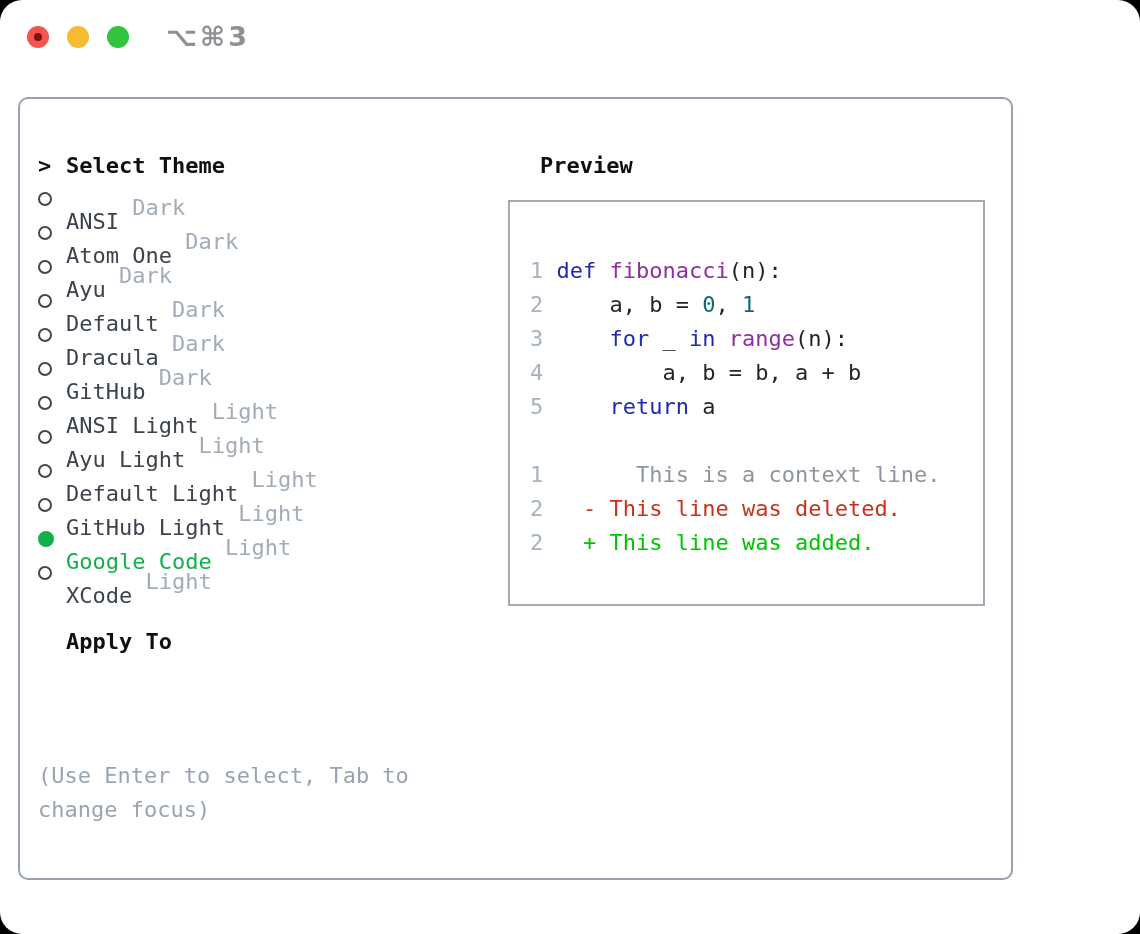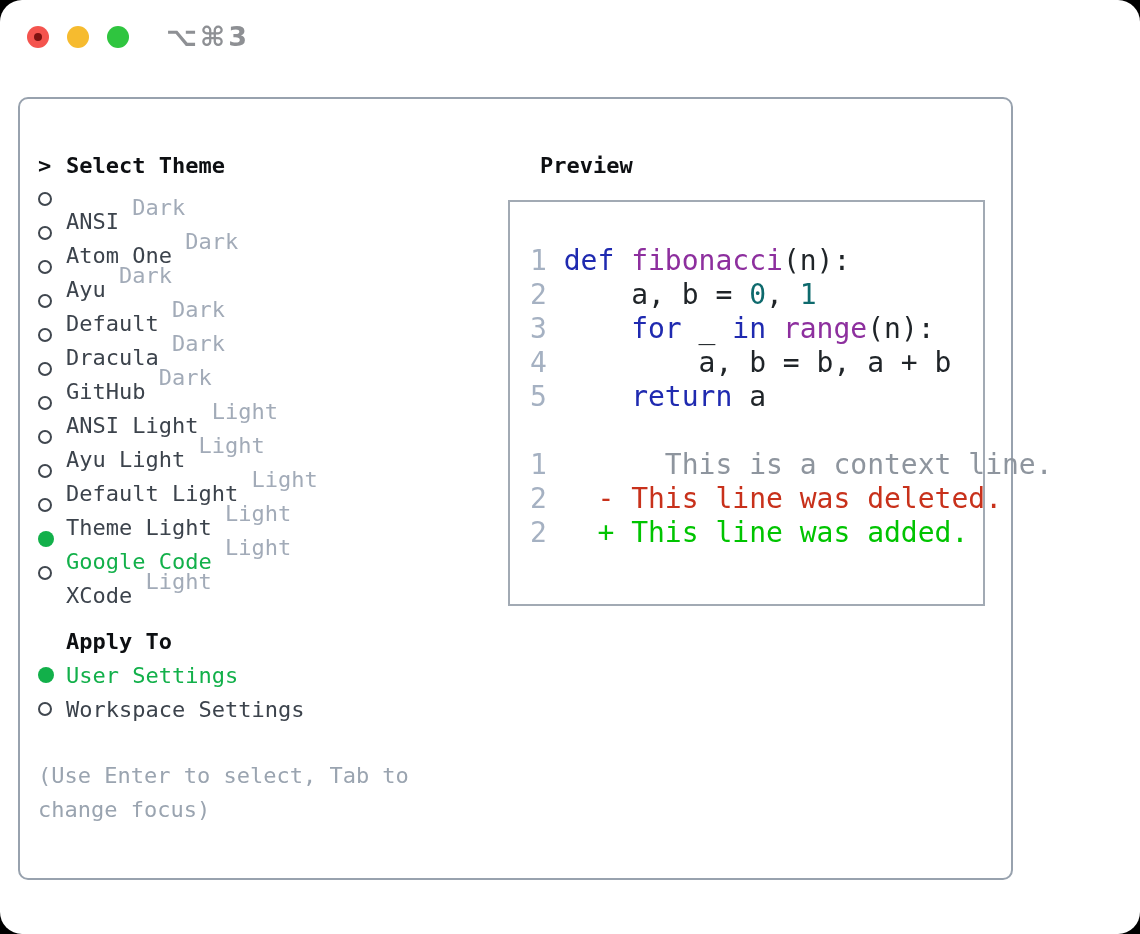--- a/index.html
+++ b/index.html
@@ -51,22 +51,22 @@
   
   .preview-heading{
     position:absolute;left:480px;top:49px;height:34px;display:flex;align-items:center;
     font-size:22px;font-weight:bold;color:var(--heading-black);margin-left:40px;
   }
   .preview-box{
     position:absolute;left:488px;top:101px;width:477px;height:406px;
     border:2px solid var(--preview-border);background:#fff;
   }
   .code{
-    position:absolute;left:20px;top:42px;right:0;
-    font-size:28px;line-height:34px;white-space:pre;
+    position:absolute;left:20px;top:52px;right:0;
+    font-size:22px;line-height:34px;white-space:pre;
   }
   .cl{height:34px;white-space:pre;}
   .ln{color:var(--line-number);}
   .seg-plain{color:var(--code-plain);}
   .seg-keyword{color:var(--keyword);}
   .seg-function{color:var(--function);}
   .seg-literal{color:var(--literal);}
   .seg-context{color:var(--context-gray);text-align:center;}
   .seg-deleted{color:var(--diff-red);}
   .seg-added{color:var(--diff-green);}
@@ -92,34 +92,30 @@
       <div>
           <div class="row item"><span class="marker-col"><span class="circle"></span></span><span class="iname">ANSI</span><span class="ivariant"> Dark</span></div>
           <div class="row item"><span class="marker-col"><span class="circle"></span></span><span class="iname">Atom One</span><span class="ivariant"> Dark</span></div>
           <div class="row item"><span class="marker-col"><span class="circle"></span></span><span class="iname">Ayu</span><span class="ivariant"> Dark</span></div>
           <div class="row item"><span class="marker-col"><span class="circle"></span></span><span class="iname">Default</span><span class="ivariant"> Dark</span></div>
           <div class="row item"><span class="marker-col"><span class="circle"></span></span><span class="iname">Dracula</span><span class="ivariant"> Dark</span></div>
           <div class="row item"><span class="marker-col"><span class="circle"></span></span><span class="iname">GitHub</span><span class="ivariant"> Dark</span></div>
           <div class="row item"><span class="marker-col"><span class="circle"></span></span><span class="iname">ANSI Light</span><span class="ivariant"> Light</span></div>
           <div class="row item"><span class="marker-col"><span class="circle"></span></span><span class="iname">Ayu Light</span><span class="ivariant"> Light</span></div>
           <div class="row item"><span class="marker-col"><span class="circle"></span></span><span class="iname">Default Light</span><span class="ivariant"> Light</span></div>
-          <div class="row item"><span class="marker-col"><span class="circle"></span></span><span class="iname">Theme Light</span><span class="ivariant"> Light</span></div>
+          <div class="row item"><span class="marker-col"><span class="circle"></span></span><span class="iname">GitHub Light</span><span class="ivariant"> Light</span></div>
           <div class="row item selected"><span class="marker-col"><span class="dot"></span></span><span class="iname">Google Code</span><span class="ivariant"> Light</span></div>
           <div class="row item"><span class="marker-col"><span class="circle"></span></span><span class="iname">XCode</span><span class="ivariant"> Light</span></div>
         </div>
     </div>
 
     <div class="apply-block">
       <div class="row apply-heading">
         <span class="heading-text">Apply To</span>
       </div>
-      <div>
-          <div class="row apply-opt selected"><span class="marker-col"><span class="dot"></span></span><span class="apply-label">User Settings</span></div>
-          <div class="row apply-opt"><span class="marker-col"><span class="circle"></span></span><span class="apply-label">Workspace Settings</span></div>
-        </div>
     </div>
 
     <div class="hint">(Use Enter to select, Tab to change focus)</div>
 
     <div class="preview-heading">Preview</div>
     <div class="preview-box">
       <div class="code"><div class="cl"><span class="ln">1</span><span class="seg-plain"> </span><span class="seg-keyword">def</span><span class="seg-plain"> </span><span class="seg-function">fibonacci</span><span class="seg-plain">(n):</span></div><div class="cl"><span class="ln">2</span><span class="seg-plain">     a, b = </span><span class="seg-literal">0</span><span class="seg-plain">, </span><span class="seg-literal">1</span></div><div class="cl"><span class="ln">3</span><span class="seg-plain">     </span><span class="seg-keyword">for</span><span class="seg-plain"> _ </span><span class="seg-keyword">in</span><span class="seg-plain"> </span><span class="seg-function">range</span><span class="seg-plain">(n):</span></div><div class="cl"><span class="ln">4</span><span class="seg-plain">         a, b = b, a + b</span></div><div class="cl"><span class="ln">5</span><span class="seg-plain">     </span><span class="seg-keyword">return</span><span class="seg-plain"> a</span></div><div class="cl"><span class="ln"></span></div><div class="cl"><span class="ln">1</span><span class="seg-context">       This is a context line.</span></div><div class="cl"><span class="ln">2</span><span class="seg-deleted">   - This line was deleted.</span></div><div class="cl"><span class="ln">2</span><span class="seg-added">   + This line was added.</span></div></div>
     </div>
 
   </div>

